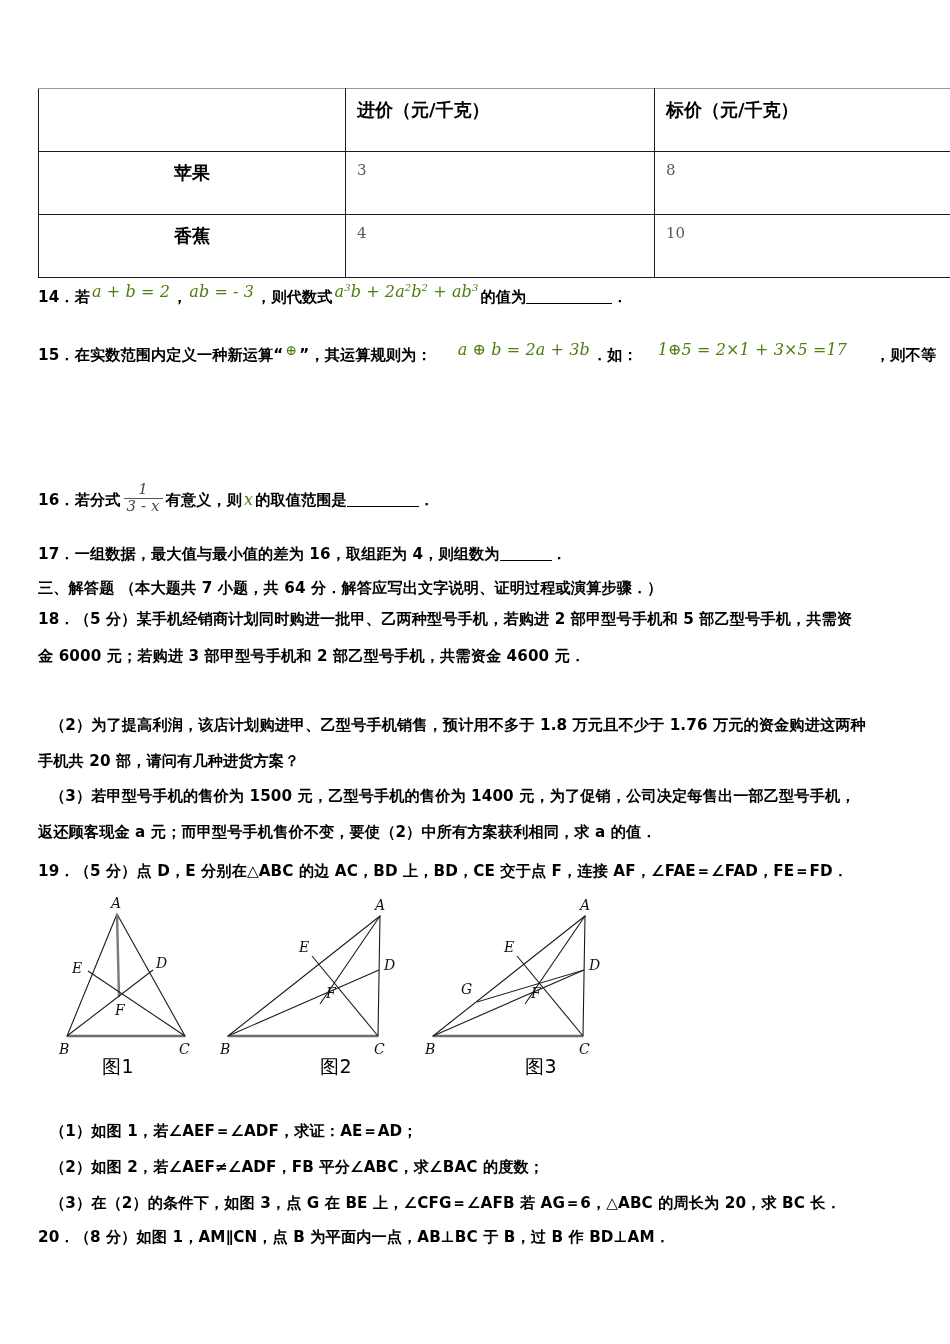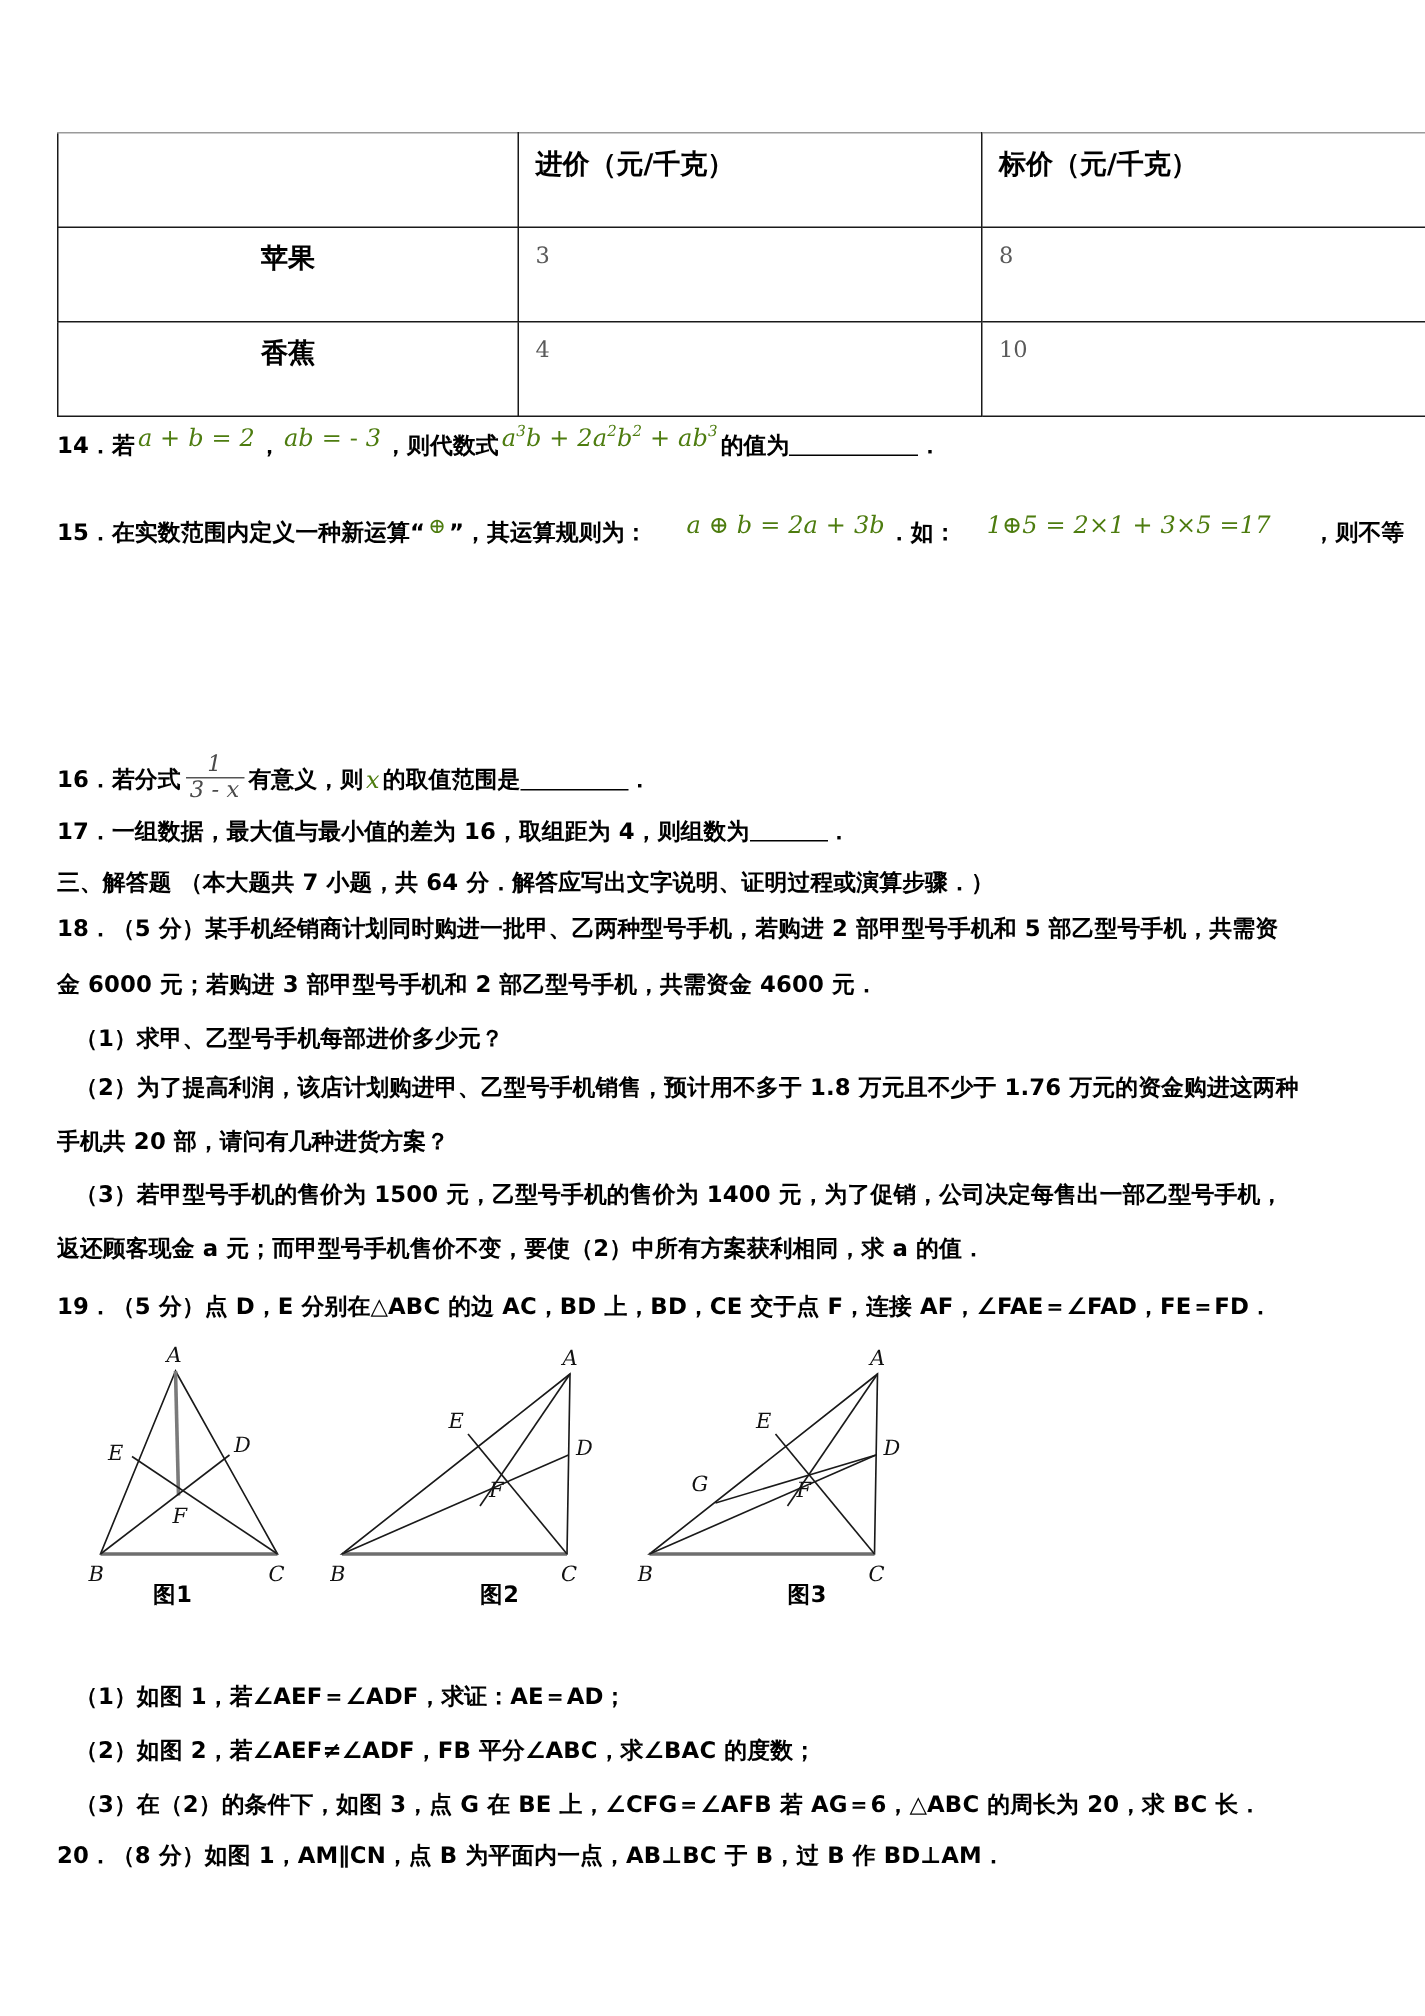--- a/index.html
+++ b/index.html
@@ -105,22 +105,22 @@
     position: absolute;
     left: 0;
     top: 888px;
     width: 950px;
     height: 200px;
   }
   .fig { position: absolute; }
   .fig svg { display: block; }
   .figcap {
     position: absolute;
-    font-size: 15px;
-    font-weight: bold;
+    font-size: 19px;
+    font-weight: normal;
     letter-spacing: 0.5px;
   }
   text.lbl {
     font-family: "DejaVu Serif", "Liberation Serif", serif;
     font-style: italic;
     font-size: 14px;
     fill: #111;
   }
 </style>
 </head>
@@ -149,35 +149,34 @@
     </table>
 
   <div class="q" style="left:38px; top:280px;">
     <span>14．</span><span>若</span><span class="math">a + b <span class="op">=</span> 2</span><span>，</span><span class="math">ab <span class="op">= -</span> 3</span><span>，则代数式</span><span class="math">a<sup>3</sup>b <span class="op">+</span> 2a<sup>2</sup>b<sup>2</sup> <span class="op">+</span> ab<sup>3</sup></span><span>的值为</span><span class="blank" style="width:86px;"></span><span>．</span>
   </div>
 
   <div class="q" style="left:38px; top:338px;">
     <span>15．</span><span>在实数范围内定义一种新运算“</span><span class="math" style="font-style:normal; font-size:14px;">⊕</span><span>”，其运算规则为：</span><span class="math" style="padding-left:26px;">a <span class="op">⊕</span> b <span class="op">=</span> 2a <span class="op">+</span> 3b</span><span>．如：</span><span class="math" style="padding-left:20px;">1<span class="op">⊕</span>5 <span class="op">=</span> 2<span class="op">×</span>1 <span class="op">+</span> 3<span class="op">×</span>5 <span class="op">=</span>17</span><span style="padding-left:26px;">，则不等</span>
   </div>
 
-  <div class="q" style="left:38px; top:482px;margin-top:20px;">
+  <div class="q" style="left:38px; top:482px;">
     <span>16．</span><span>若分式</span><span class="frac"><span class="numer">1</span><span class="denom">3 - x</span></span><span>有意义，则</span><span class="math base">x</span><span>的取值范围是</span><span class="blank" style="width:72px;"></span><span>．</span>
   </div>
 
   <div class="q" style="left:38px; top:543px;">
     <span>17．</span><span>一组数据，最大值与最小值的差为 16，取组距为 4，则组数为</span><span class="blank" style="width:52px;"></span><span>．</span>
   </div>
 
   <div class="q" style="left:38px; top:577px;">三、解答题 （本大题共 7 小题，共 64 分．解答应写出文字说明、证明过程或演算步骤．）</div>
 
   <div class="q" style="left:38px; top:608px;">
     <span>18．</span><span>（5 分）</span><span>某手机经销商计划同时购进一批甲、乙两种型号手机，若购进 2 部甲型号手机和 5 部乙型号手机，共需资</span>
   </div>
   <div class="q" style="left:38px; top:645px;">金 6000 元；若购进 3 部甲型号手机和 2 部乙型号手机，共需资金 4600 元．</div>
-  <div class="q" style="left:50px; top:681px;">（1）求甲、乙型号手机每部进价多少元？</div>
   <div class="q" style="left:50px; top:714px;">（2）为了提高利润，该店计划购进甲、乙型号手机销售，预计用不多于 1.8 万元且不少于 1.76 万元的资金购进这两种</div>
   <div class="q" style="left:38px; top:750px;">手机共 20 部，请问有几种进货方案？</div>
   <div class="q" style="left:50px; top:785px;">（3）若甲型号手机的售价为 1500 元，乙型号手机的售价为 1400 元，为了促销，公司决定每售出一部乙型号手机，</div>
   <div class="q" style="left:38px; top:821px;">返还顾客现金 a 元；而甲型号手机售价不变，要使（2）中所有方案获利相同，求 a 的值．</div>
 
   <div class="q" style="left:38px; top:860px;">
     <span>19．</span><span>（5 分）</span><span>点 D，E 分别在△ABC 的边 AC，BD 上，BD，CE 交于点 F，连接 AF，∠FAE＝∠FAD，FE＝FD．</span>
   </div>
 
   <div class="figs">

